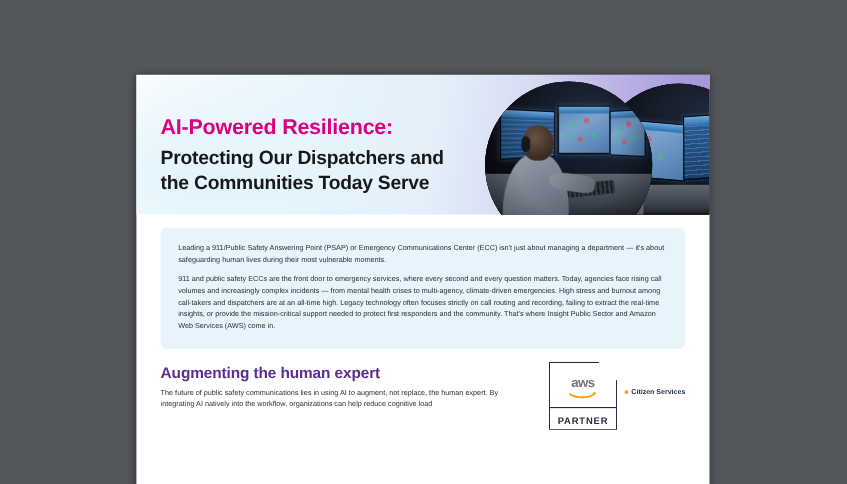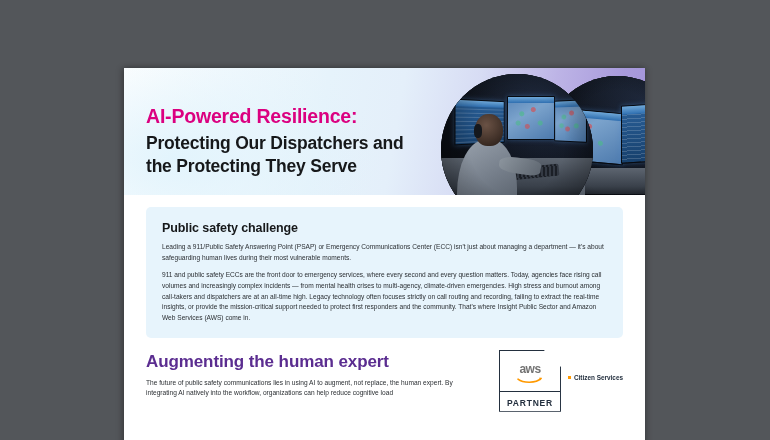--- a/index.html
+++ b/index.html
@@ -202,21 +202,21 @@
   .section2 {
     margin-top: 14px;
     position: relative;
     display: flex;
     align-items: flex-start;
     gap: 10px;
   }
   .section2-text { flex: 1 1 auto; padding-left: 0; }
   .section2 h2 {
     color: #5B2D90;
-    font-size: 17px;
+    font-size: 14px;
     font-weight: bold;
     letter-spacing: -0.1px;
     margin-bottom: 6px;
   }
   .section2 p {
     color: #2b2f33;
     font-size: 6.6px;
     line-height: 1.62;
     max-width: 330px;
   }
@@ -326,29 +326,28 @@
         <div class="arm" style="left:58px; top:84px; width:42px; height:16px; transform:rotate(8deg);"></div>
 
         <div class="vignette"></div>
       </div>
     </div>
 
     <div class="hero-text">
       <div class="title-main">AI-Powered Resilience:</div>
       <div class="title-sub">
         <span>Protecting Our Dispatchers and</span><br>
-        <span>the Protecting They Serve</span>
+        <span>the Communities Today Serve</span>
       </div>
     </div>
   </div>
 
   <div class="body-area">
 
     <div class="callout">
-      <h2>Public safety challenge</h2>
       <p>Leading a 911/Public Safety Answering Point (PSAP) or Emergency Communications Center (ECC) isn't just about managing a department — it's about safeguarding human lives during their most vulnerable moments.</p>
       <p>911 and public safety ECCs are the front door to emergency services, where every second and every question matters. Today, agencies face rising call volumes and increasingly complex incidents — from mental health crises to multi-agency, climate-driven emergencies. High stress and burnout among call-takers and dispatchers are at an all-time high. Legacy technology often focuses strictly on call routing and recording, failing to extract the real-time insights, or provide the mission-critical support needed to protect first responders and the community. That's where Insight Public Sector and Amazon Web Services (AWS) come in.</p>
     </div>
 
     <div class="section2">
       <div class="section2-text">
         <h2>Augmenting the human expert</h2>
         <p>The future of public safety communications lies in using AI to augment, not replace, the human expert. By integrating AI natively into the workflow, organizations can help reduce cognitive load</p>
       </div>
 

